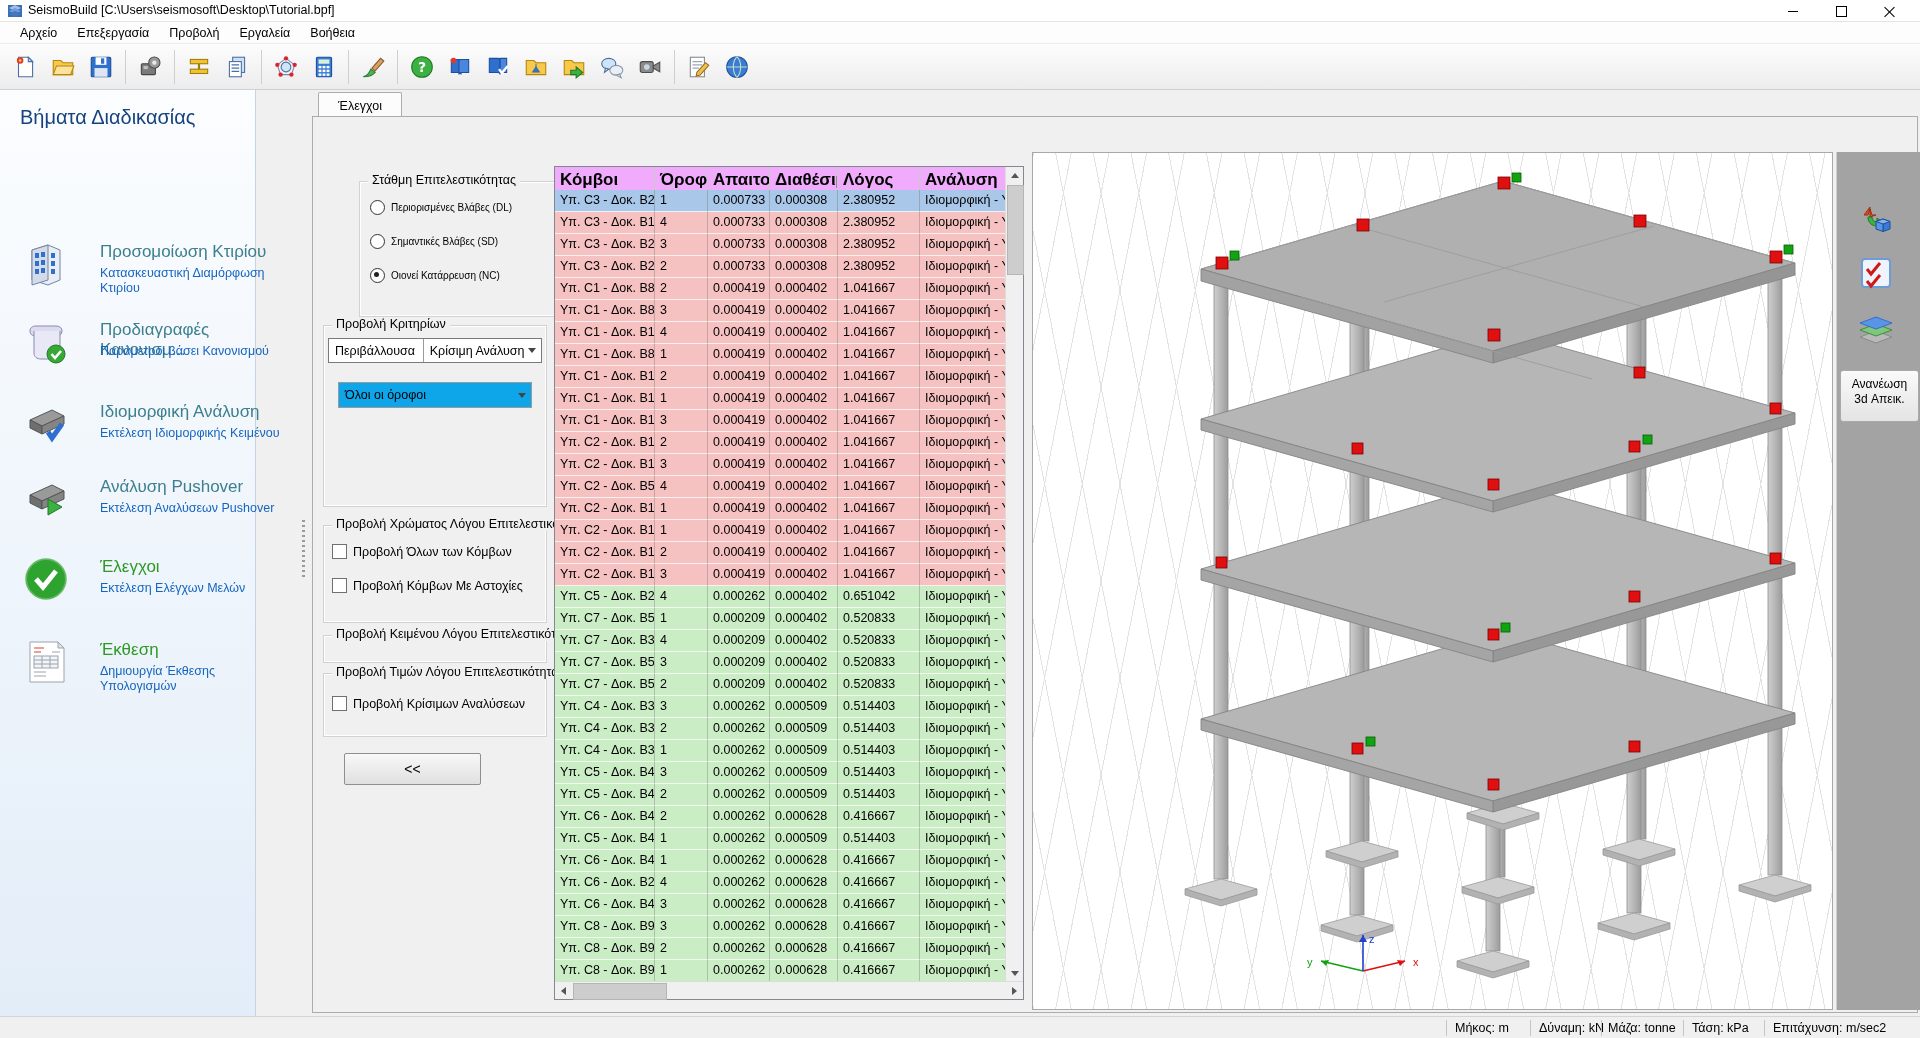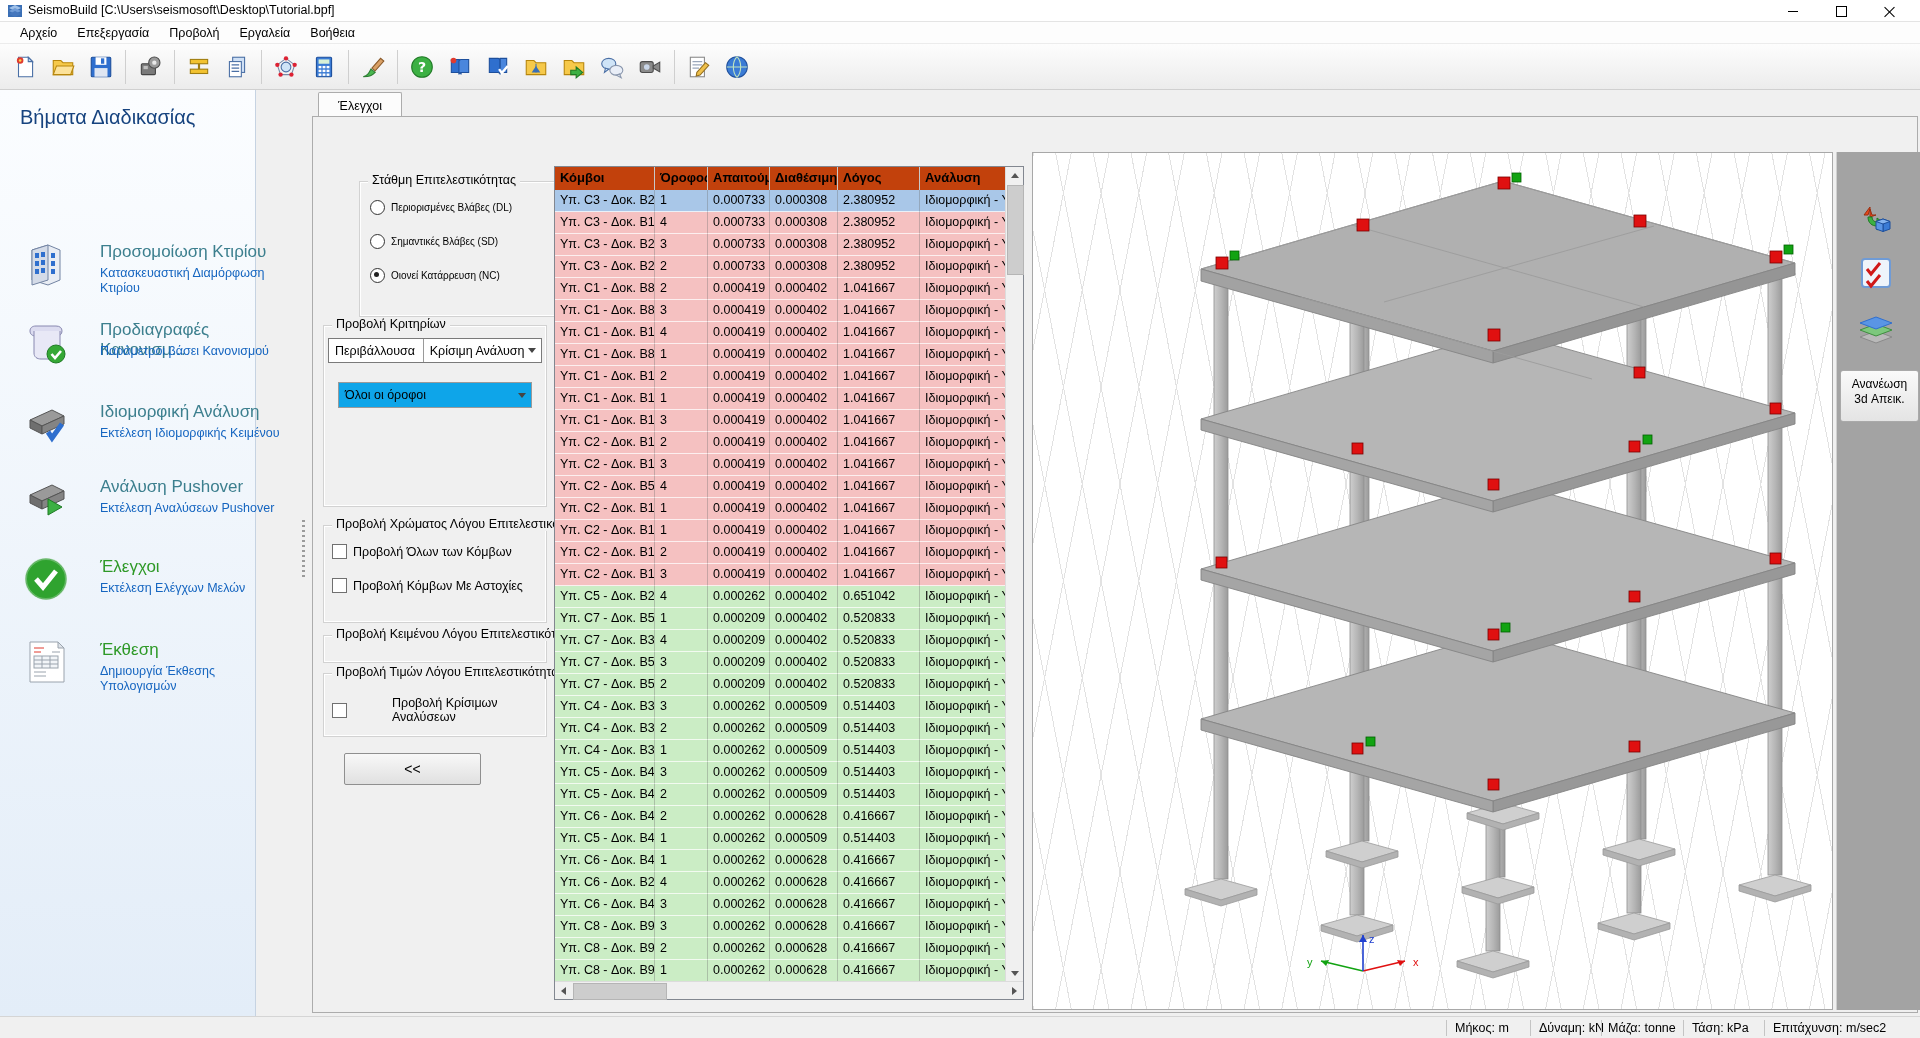--- a/index.html
+++ b/index.html
@@ -46,21 +46,21 @@
   .check{position:absolute;display:flex;align-items:center;font-size:12.5px;cursor:pointer;}
   .check .cbx{width:13px;height:13px;border:1px solid #707070;background:#fff;margin-right:6px;flex:none;}
   .combo{position:absolute;background:#fff;border:1px solid #7a7a7a;font-size:12.5px;display:flex;align-items:center;}
   .combo .seg{padding:0 6px;white-space:nowrap;overflow:hidden;}
   .combo .dv{width:1px;align-self:stretch;background:#9a9a9a;}
   .darr{margin-left:auto;margin-right:5px;width:0;height:0;border-left:4px solid transparent;border-right:4px solid transparent;border-top:5px solid #444;}
   .combo.gray{background:#0ea5e9;border-color:#9a9a9a;}
   #collapsebtn{position:absolute;left:31px;top:600px;width:135px;height:30px;background:linear-gradient(#f8f8f8,#e0e0e0);border:1px solid #8f8f8f;border-radius:2px;font-size:14px;display:flex;align-items:center;justify-content:center;cursor:pointer;}
   
   #tablewrap{left:554px;top:166px;width:470px;height:834px;background:#fff;border:1px solid #828790;}
-  .thead{position:absolute;left:0;top:0;width:451px;height:23px;display:grid;grid-template-columns:100px 53px 62px 68px 82px 86px;background:#c2410c;border-bottom:1px solid #ababab;font-weight:bold;font-size:13px;}
+  .thead{position:absolute;left:0;top:0;width:451px;height:23px;display:grid;grid-template-columns:100px 53px 62px 68px 82px 86px;background:#f0abfc;border-bottom:1px solid #ababab;font-weight:bold;font-size:17px;}
   .thead div{padding:3px 0 0 5px;border-right:1px solid #c8c8c8;overflow:hidden;white-space:nowrap;}
   .tbody{position:absolute;left:0;top:23px;width:451px;height:827px;overflow:hidden;}
   .tr{display:grid;grid-template-columns:100px 53px 62px 68px 82px 86px;height:22px;font-size:12.5px;cursor:default;}
   .tr div{padding:3px 0 0 5px;border-right:1px solid rgba(110,110,110,.35);border-bottom:1px solid rgba(255,255,255,.75);overflow:hidden;white-space:nowrap;}
   .tr.selected{background:#a9c7e8;}
   .tr.fail{background:#f5c1c1;}
   .tr.pass{background:#cbedc5;}
   
   .vsb{position:absolute;right:0;top:0;width:17px;height:815px;background:#f0f0f0;border-left:1px solid #dcdcdc;}
   .hsb{position:absolute;left:0;bottom:0;width:468px;height:17px;background:#f0f0f0;border-top:1px solid #dcdcdc;}
@@ -395,21 +395,21 @@
           <span>Προβολή Κόμβων Με Αστοχίες</span>
         </label>
     </div>
 
     <div class="gb" style="left:10px;top:482px;width:222px;height:26px;">
       <span class="gt">Προβολή Κειμένου Λόγου Επιτελεστικότητας</span>
     </div>
 
     <div class="gb" style="left:10px;top:520px;width:222px;height:62px;">
       <span class="gt">Προβολή Τιμών Λόγου Επιτελεστικότητας</span>
-      <label class="check" style="left:8px;top:22px;gap:39px;">
+      <label class="check" style="left:8px;top:22px;">
           <span class="cbx"></span>
           <span>Προβολή Κρίσιμων Αναλύσεων</span>
         </label>
     </div>
 
     <div id="collapsebtn">&lt;&lt;</div>
   </div>
 </div>
 
 <div class="abs" id="tablewrap">

